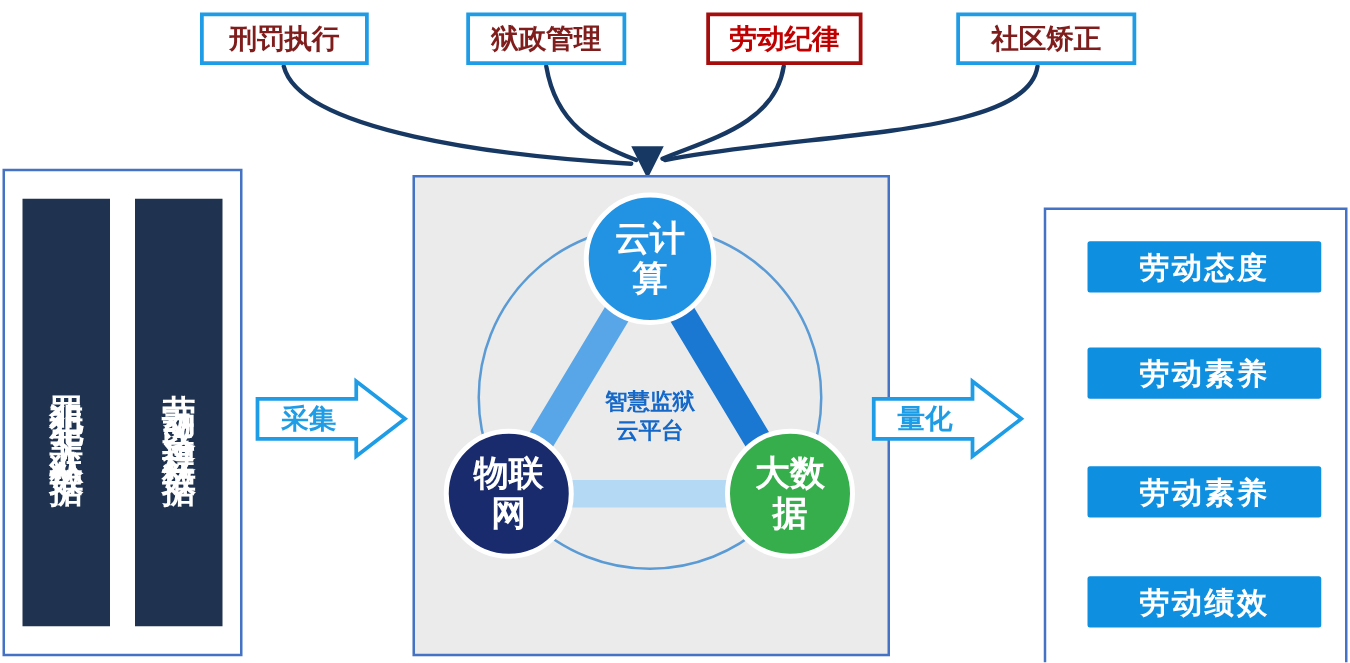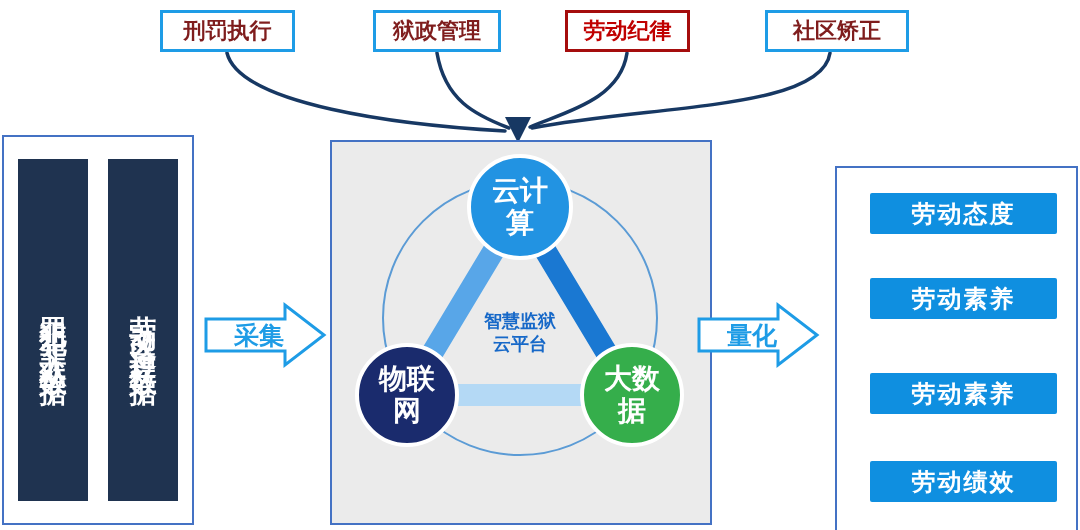--- a/index.html
+++ b/index.html
@@ -60,21 +60,21 @@
     position:absolute; left:118px; top:168px; width:140px;
     text-align:center; color:#1668c8; font-weight:bold; font-size:18px; line-height:1.3;
   }
 
   
   .flow-arrow { position:absolute; top:300px; width:124px; height:70px; }
   .flow-arrow svg polygon { fill:#ffffff; stroke:#1e9ce6; stroke-width:3; }
   .flow-label {
     position:absolute; left:6px; top:0; width:76px; height:70px;
     display:flex; align-items:center; justify-content:center;
-    color:#1e9ce6; font-size:25px; font-weight:bold;margin-left:12px;
+    color:#1e9ce6; font-size:22px; font-weight:bold;
   }
 
   .panel-right {
     position:absolute; left:835px; top:140px; width:243px; height:385px;
     background:#ffffff; border:2px solid #4472c4;margin-top:26px;
   }
   .rbtn {
     position:absolute; left:33px; width:187px; height:41px;
     background:#0f8fe0; color:#ffffff; font-size:24px; font-weight:bold;
     letter-spacing:2px; border-radius:2px;

